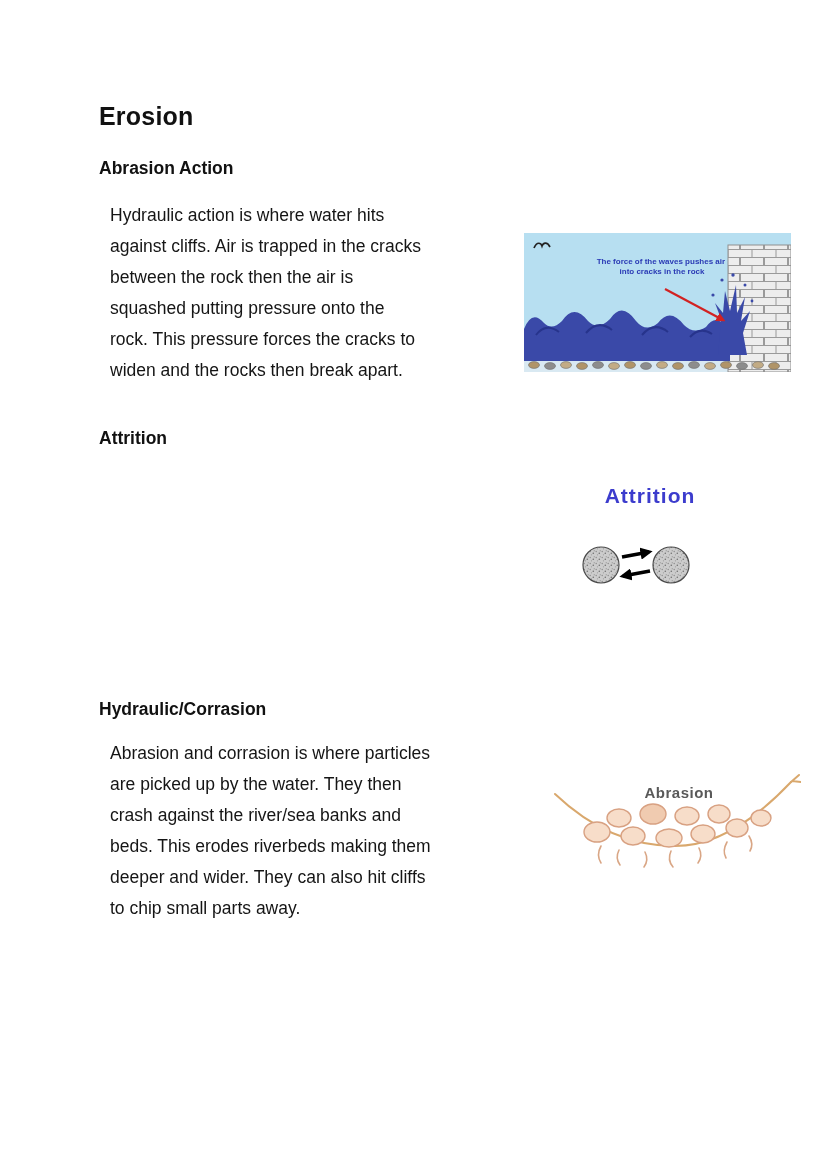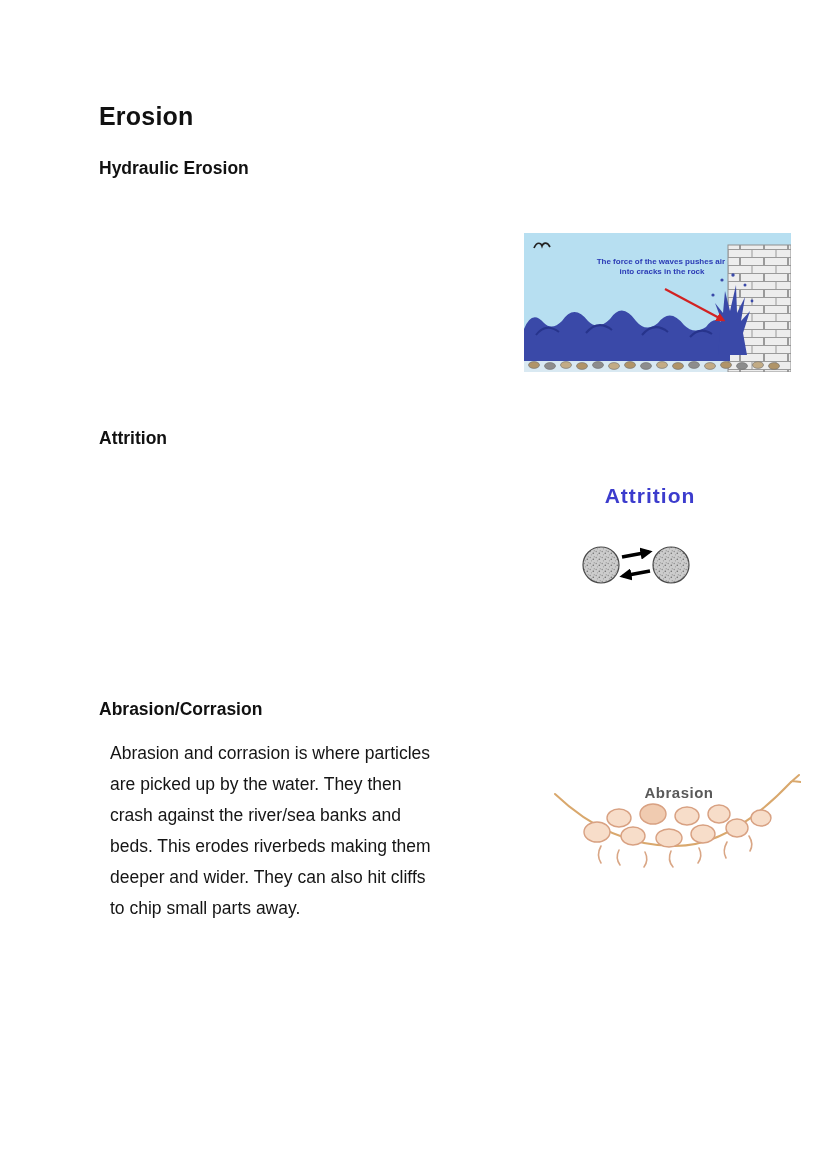--- a/index.html
+++ b/index.html
@@ -42,21 +42,27 @@
   .figure svg { display: block; width: 100%; height: 100%; }
   .caption-text { font-family: "Liberation Sans", sans-serif; }
 </style>
 </head>
 <body>
 
 <div class="page">
 
   <h1 class="doc-title">Erosion</h1>
 
-  <h2 class="sec-heading h-hydraulic">Hydraulic Erosion</h2>
+  <h2 class="sec-heading h-hydraulic">Abrasion Action</h2>
+  <p class="body-text p-hydraulic">Hydraulic action is where water hits
+against cliffs. Air is trapped in the cracks
+between the rock then the air is
+squashed putting pressure onto the
+rock. This pressure forces the cracks to
+widen and the rocks then break apart.</p>
 
   <div class="figure fig-hydraulic">
     <svg viewBox="0 0 267 139" xmlns="http://www.w3.org/2000/svg">
       <defs>
         <pattern id="bricks1" width="24" height="16" patternUnits="userSpaceOnUse">
           <rect width="24" height="16" fill="#ededed"></rect>
           <path d="M0 0.5 H24 M0 8.5 H24 M12 0 V8 M0.5 8 V16 M23.5 8 V16" stroke="#9a9a9a" stroke-width="1" fill="none"></path>
         </pattern>
         <marker id="redah" viewBox="0 0 10 10" refX="7" refY="5" markerWidth="4.2" markerHeight="4.2" orient="auto">
           <path d="M0,0 L10,5 L0,10 Z" fill="#d22222"></path>
@@ -136,21 +142,21 @@
       <text x="85" y="25" text-anchor="middle" font-size="21" font-weight="bold" letter-spacing="1" fill="#3c3ccd">Attrition</text>
 
       <circle cx="36" cy="87" r="18" fill="url(#speckle)" stroke="#4a4a4a" stroke-width="1.2"></circle>
       <circle cx="106" cy="87" r="18" fill="url(#speckle)" stroke="#4a4a4a" stroke-width="1.2"></circle>
 
       <line x1="57" y1="79" x2="84" y2="74" stroke="#000" stroke-width="3.4" marker-end="url(#blackah)"></line>
       <line x1="85" y1="93" x2="58" y2="98" stroke="#000" stroke-width="3.4" marker-end="url(#blackah)"></line>
     </svg>
   </div>
 
-  <h2 class="sec-heading h-abrasion">Abrasion/Corrasion</h2>
+  <h2 class="sec-heading h-abrasion">Hydraulic/Corrasion</h2>
   <p class="body-text p-abrasion">Abrasion and corrasion is where particles
 are picked up by the water. They then
 crash against the river/sea banks and
 beds. This erodes riverbeds making them
 deeper and wider. They can also hit cliffs
 to chip small parts away.</p>
 
   <div class="figure fig-abrasion">
     <svg viewBox="0 0 252 110" xmlns="http://www.w3.org/2000/svg">
       <text x="130" y="32" text-anchor="middle" font-size="15" font-weight="600" letter-spacing="0.5" fill="#595959">Abrasion</text>

